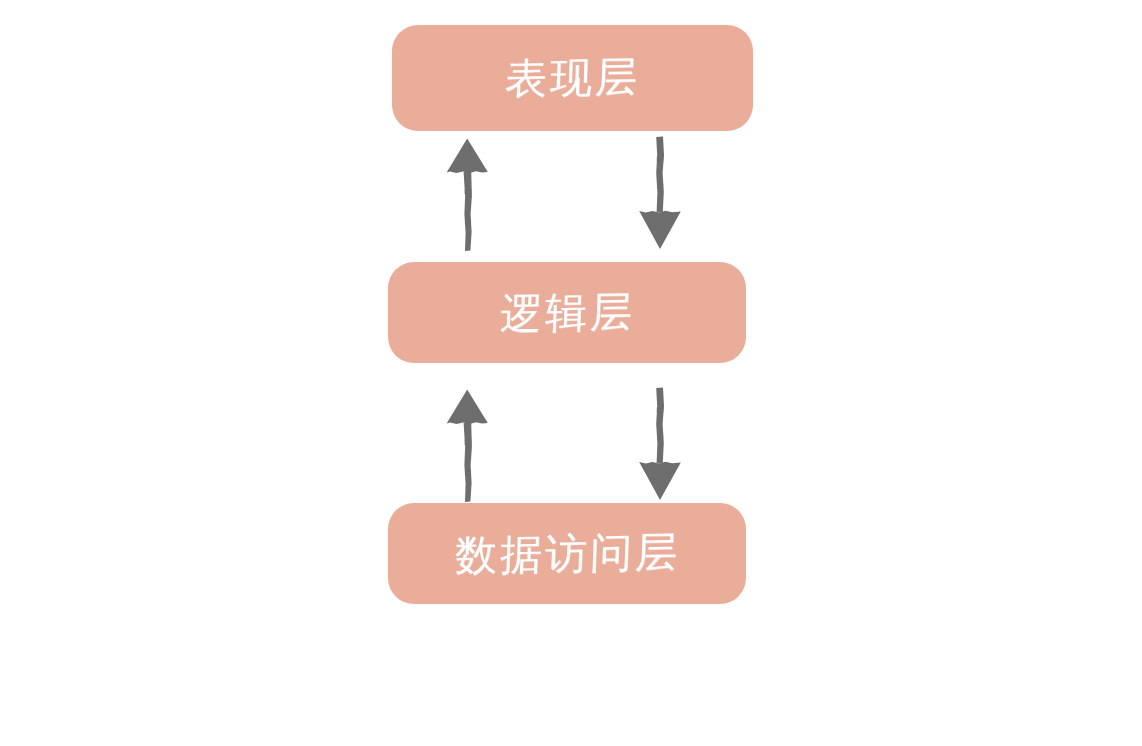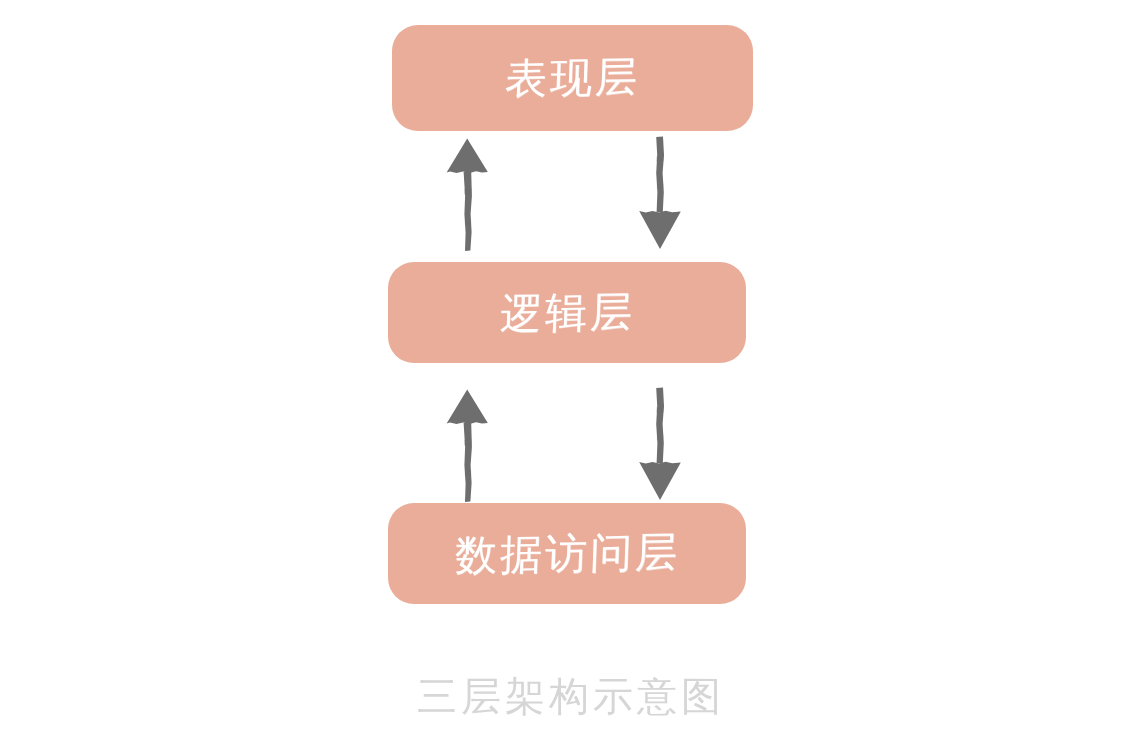--- a/index.html
+++ b/index.html
@@ -147,15 +147,14 @@
                  L52.8 77.4 L32.0 115.0 Z"></path>
         <path d="M16.0 81.0 L48.0 80.2 L47.2 83.4 L17.0 84.2 Z" opacity="0.25"></path>
       </g>
     </svg>
   </div>
 
   <div class="layer-box" id="box-data" style="background:#E9AD9A;">
     <span class="layer-label">数据访问层</span>
   </div>
 
-  <div id="caption">三层架构示意图</div>
 
 </div>
 
 </body></html>

